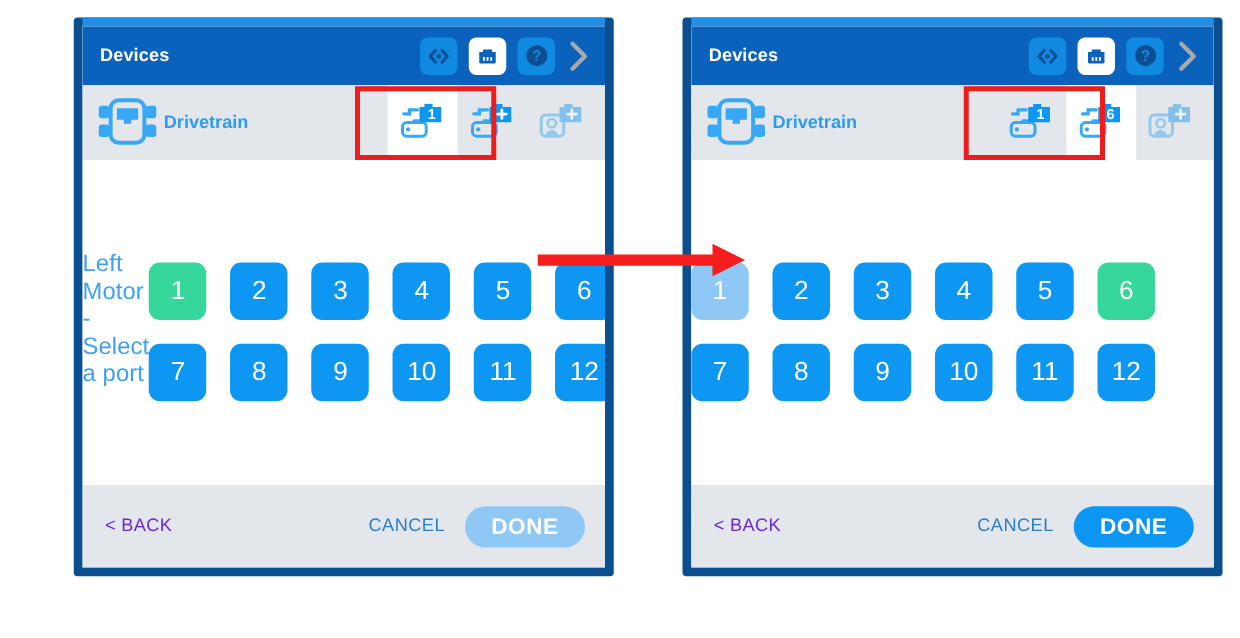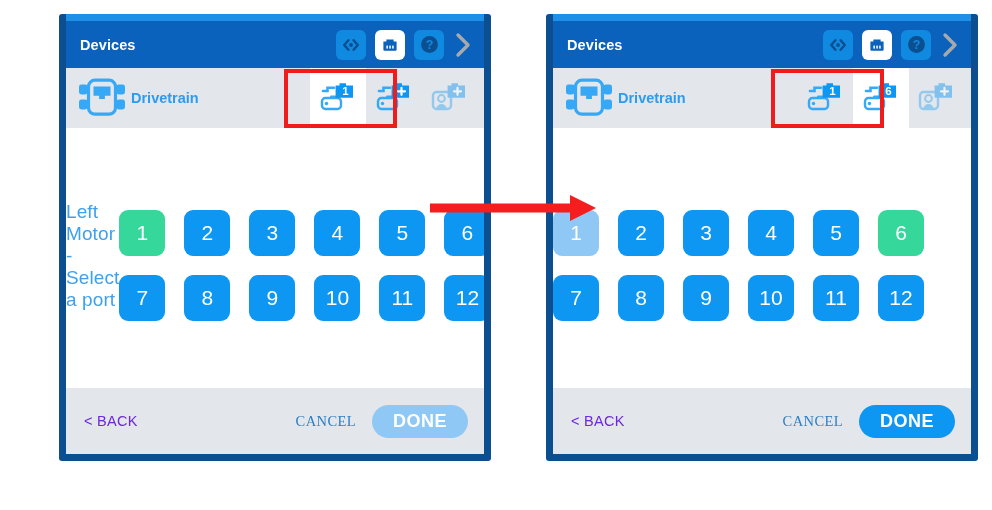--- a/index.html
+++ b/index.html
@@ -120,21 +120,21 @@
   .footer{
     position:absolute;left:0;bottom:0;
     width:418px;height:66px;
     background:#e3e6ea;
     display:flex;align-items:center;
     box-sizing:border-box;
     padding:0 16px 0 18px;
   }
   .back{color:#6d28d9;font-size:14.5px;letter-spacing:.3px;}
   .f-spacer{flex:1 1 auto;}
-  .cancel{color:#2a7fc9;font-size:14.5px;letter-spacing:.4px;margin-right:16px;font-family:Liberation Serif, serif;}
+  .cancel{color:#2a7fc9;font-size:14.5px;letter-spacing:.4px;margin-right:16px;}
   .done{
     width:96px;height:33px;border-radius:17px;
     background:#0d96f2;
     color:#ffffff;font-size:18px;letter-spacing:.5px;font-weight:bold;
     display:flex;align-items:center;justify-content:center;
   }
   .done.disabled{background:#8fc8f5;}
 
   
   .arrow-wrap{position:absolute;left:430px;top:192px;width:168px;height:32px;}

